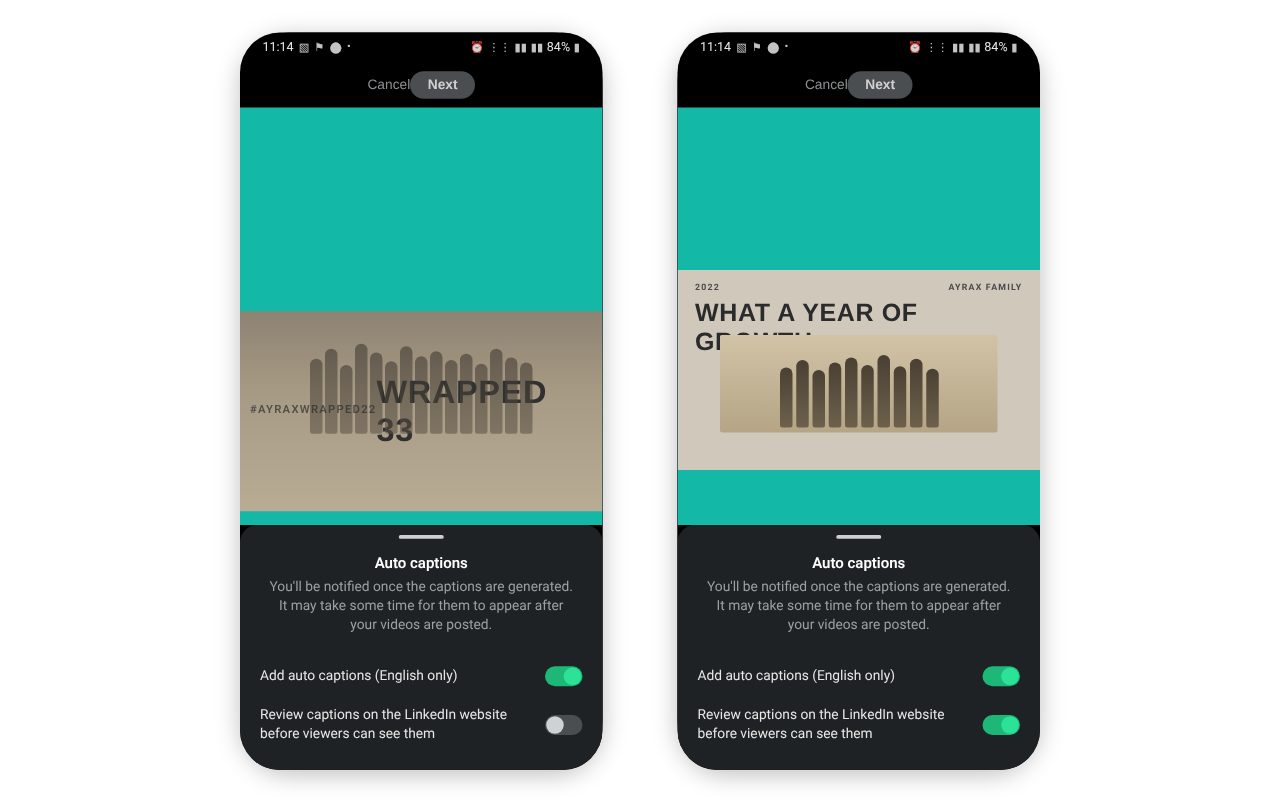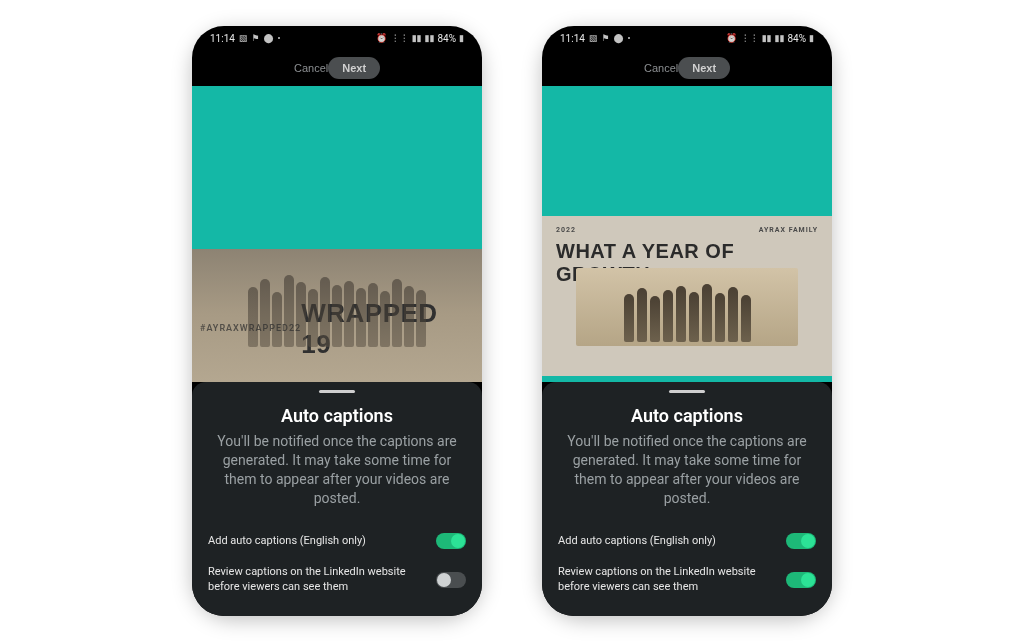--- a/index.html
+++ b/index.html
@@ -149,27 +149,27 @@
     padding: 8px 16px 14px;
     display:flex; flex-direction:column;
   }
   .grabber {
     width: 36px; height: 3px; border-radius: 2px;
     background: #cfcfcf; align-self:center; margin-bottom:12px;
   }
   .sheet-title {
     color: #ffffff;
     text-align:center;
-    font-size: 18px;
+    font-size: 12px;
     font-weight: 600;
     margin-bottom: 6px;
   }
   .sheet-desc {
     color: #9aa0a3;
-    font-size: 14px;
+    font-size: 11px;
     text-align:center;
     line-height: 1.35;
     margin-bottom: 18px;
     padding: 0 6px;
   }
   .setting-row {
     display:flex; justify-content:space-between; align-items:center;
     gap:10px;
     padding: 8px 0;
   }
@@ -235,21 +235,21 @@
           <div class="person" style="height:62px"></div>
           <div class="person" style="height:66px"></div>
           <div class="person" style="height:59px"></div>
           <div class="person" style="height:64px"></div>
           <div class="person" style="height:56px"></div>
           <div class="person" style="height:68px"></div>
           <div class="person" style="height:61px"></div>
           <div class="person" style="height:57px"></div>
         </div>
         <div class="hashtag">#AYRAXWRAPPED22</div>
-        <div class="wrapped-title">WRAPPED 19</div>
+        <div class="wrapped-title">WRAPPED 33</div>
       </div>
     </div>
     <div class="sheet">
       <div class="grabber"></div>
       <div class="sheet-title">Auto captions</div>
       <div class="sheet-desc">You'll be notified once the captions are generated. It may take some time for them to appear after your videos are posted.</div>
       <div class="setting-row">
         <div class="setting-label">Add auto captions (English only)</div>
         <div class="toggle on"></div>
       </div>

